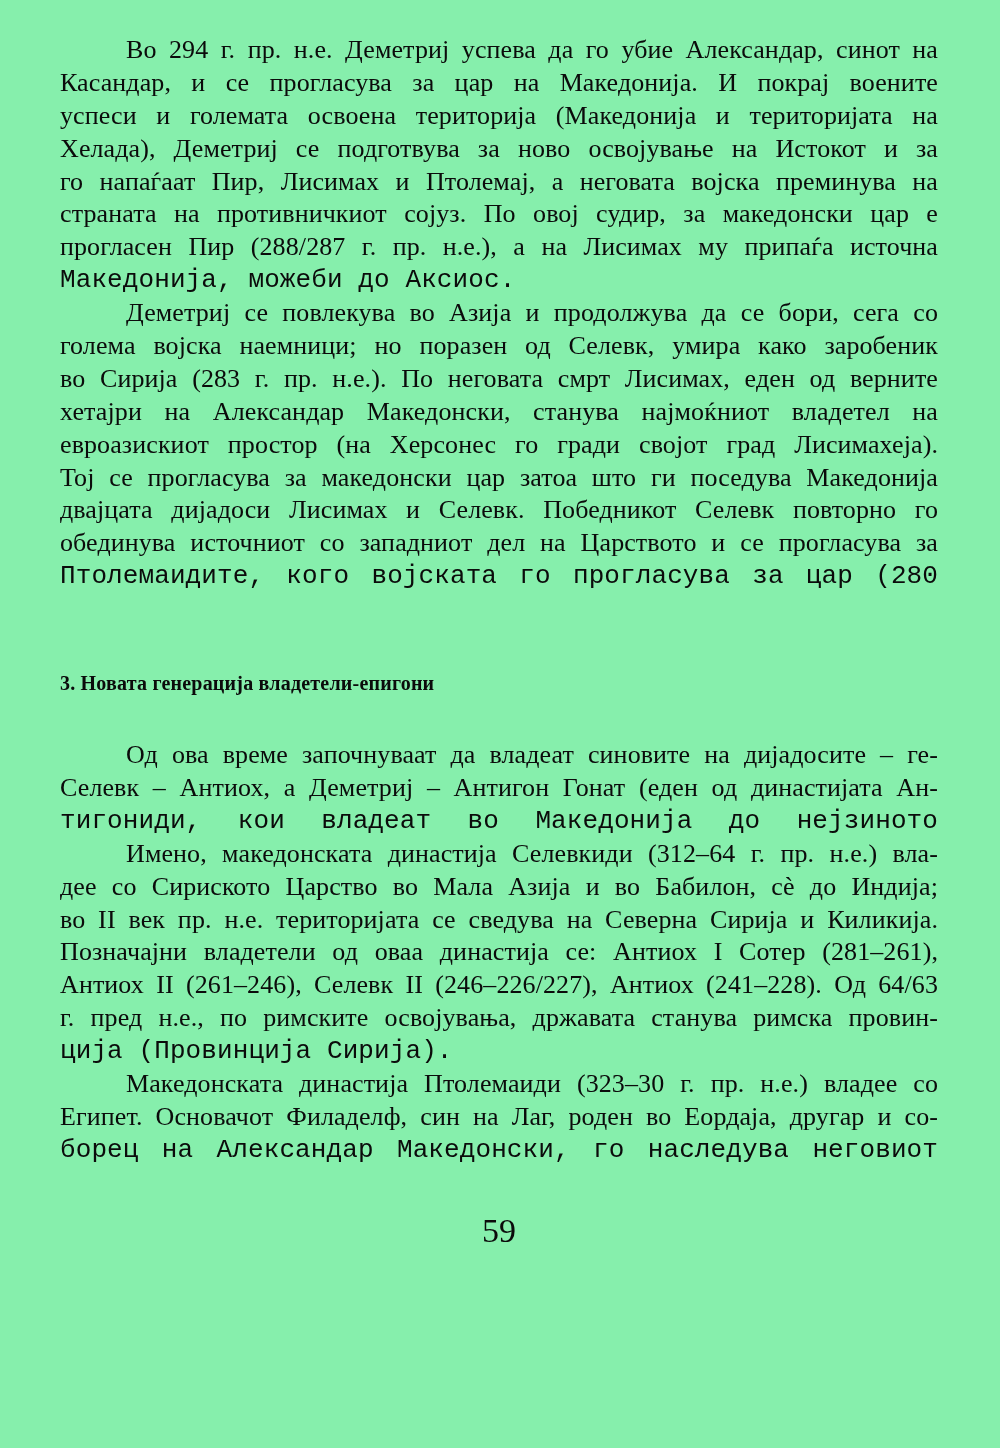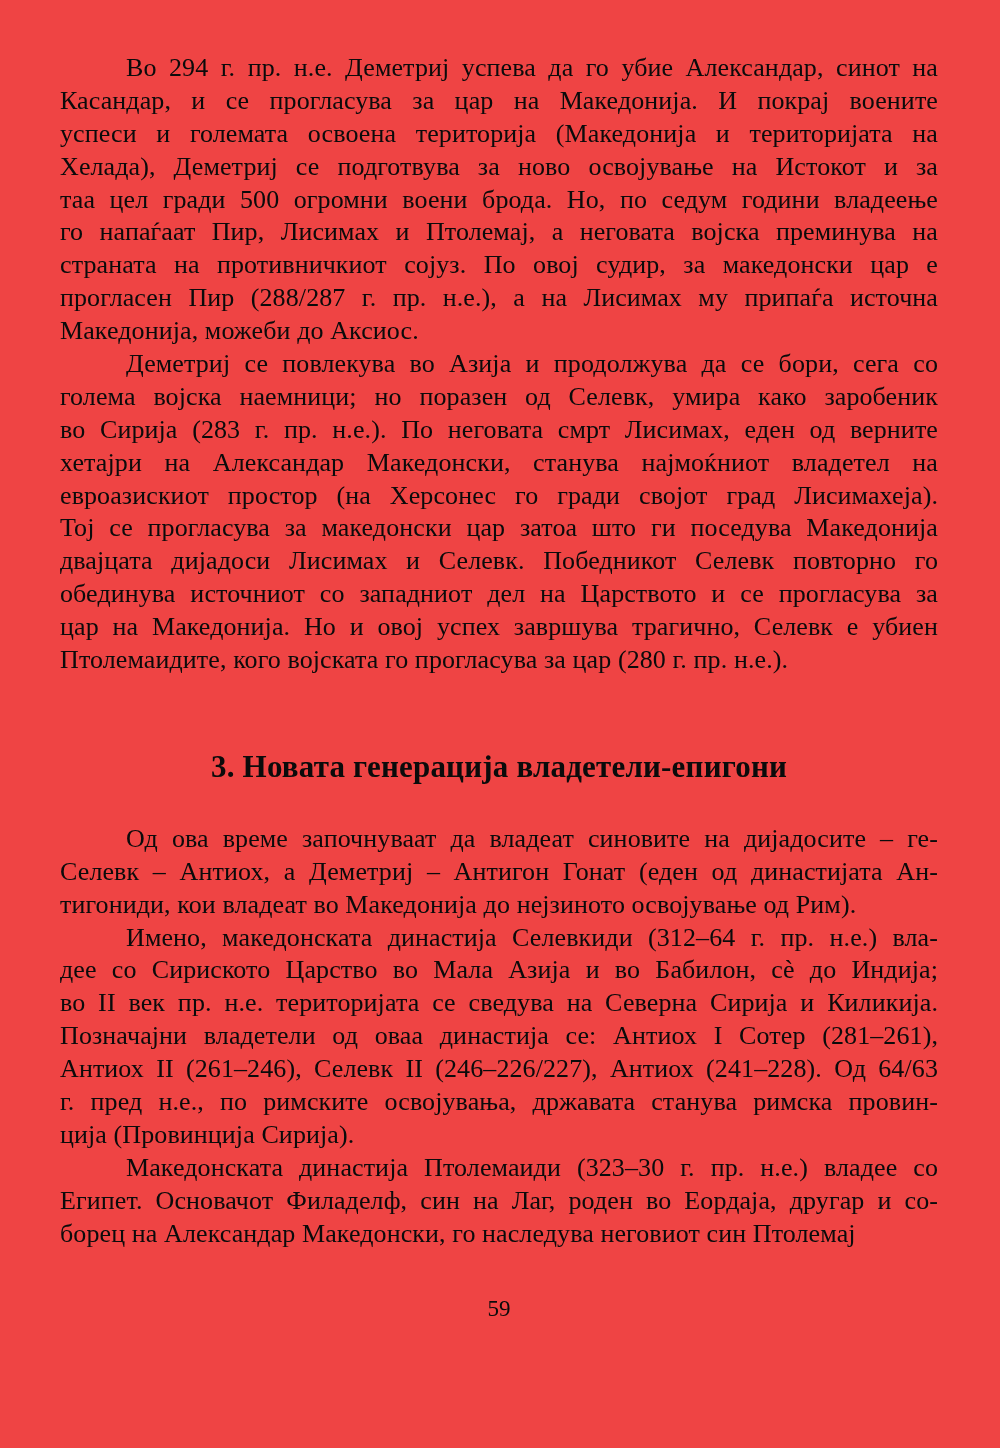--- a/index.html
+++ b/index.html
@@ -4,25 +4,25 @@
 <style>
   html, body {
     margin: 0;
     padding: 0;
     background: #ffffff;
   }
   .page {
     position: relative;
     width: 1000px;
     height: 1448px;
-    background: #ef4444;
+    background: #86efac;
     color: #0b0b0b;
     font-family: "Liberation Serif", "DejaVu Serif", serif;
     box-sizing: border-box;
-    padding: 52px 62px 0 60px;
+    padding: 34px 62px 0 60px;
     overflow: hidden;
   }
   .para {
     margin: 0;
   }
   .line {
     font-size: 26px;
     line-height: 32.9px;
     height: 32.9px;
     white-space: nowrap;
@@ -30,63 +30,62 @@
     text-align-last: justify;
     letter-spacing: 0.1px;
     overflow: hidden;
   }
   .line.indent {
     text-indent: 66px;
   }
   .line.para-end {
     text-align-last: left;
     white-space: normal;
+    font-family: Liberation Mono, monospace;
   }
   .heading {
     margin-top: 72px;
     margin-bottom: 38px;
-    font-size: 31px;
+    font-size: 20px;
     line-height: 36px;
     font-weight: bold;
-    text-align: center;
+    text-align: left;
     letter-spacing: 0.2px;
   }
   .pagenum {
     margin-top: 45px;
-    font-size: 23px;
+    font-size: 34px;
     text-align: center;
   }
 </style>
 </head>
 <body>
 
 <div class="page">
 
   <div class="para">
     <div class="line indent">Во 294 г. пр. н.е. Деметриј успева да го убие Александар, синот на</div>
     <div class="line">Касандар, и се прогласува за цар на Македонија. И покрај воените</div>
     <div class="line">успеси и големата освоена територија (Македонија и територијата на</div>
     <div class="line">Хелада), Деметриј се подготвува за ново освојување на Истокот и за</div>
-    <div class="line">таа цел гради 500 огромни воени брода. Но, по седум години владеење</div>
     <div class="line">го напаѓаат Пир, Лисимах и Птолемај, а неговата војска преминува на</div>
     <div class="line">страната на противничкиот сојуз. По овој судир, за македонски цар е</div>
     <div class="line">прогласен Пир (288/287 г. пр. н.е.), а на Лисимах му припаѓа источна</div>
     <div class="line para-end">Македонија, можеби до Аксиос.</div>
   </div>
 
   <div class="para">
     <div class="line indent">Деметриј се повлекува во Азија и продолжува да се бори, сега со</div>
     <div class="line">голема војска наемници; но поразен од Селевк, умира како заробеник</div>
     <div class="line">во Сирија (283 г. пр. н.е.). По неговата смрт Лисимах, еден од верните</div>
     <div class="line">хетајри на Александар Македонски, станува најмоќниот владетел на</div>
     <div class="line">евроазискиот простор (на Херсонес го гради својот град Лисимахеја).</div>
     <div class="line">Тој се прогласува за македонски цар затоа што ги поседува Македонија</div>
     <div class="line">двајцата дијадоси Лисимах и Селевк. Победникот Селевк повторно го</div>
     <div class="line">обединува источниот со западниот дел на Царството и се прогласува за</div>
-    <div class="line">цар на Македонија. Но и овој успех завршува трагично, Селевк е убиен</div>
     <div class="line para-end">Птолемаидите, кого војската го прогласува за цар (280 г. пр. н.е.).</div>
   </div>
 
   <div class="heading">3. Новата генерација владетели-епигони</div>
 
   <div class="para">
     <div class="line indent">Од ова време започнуваат да владеат синовите на дијадосите – ге-</div>
     <div class="line">Селевк – Антиох, а Деметриј – Антигон Гонат (еден од династијата Ан-</div>
     <div class="line para-end">тигониди, кои владеат во Македонија до нејзиното освојување од Рим).</div>
   </div>

